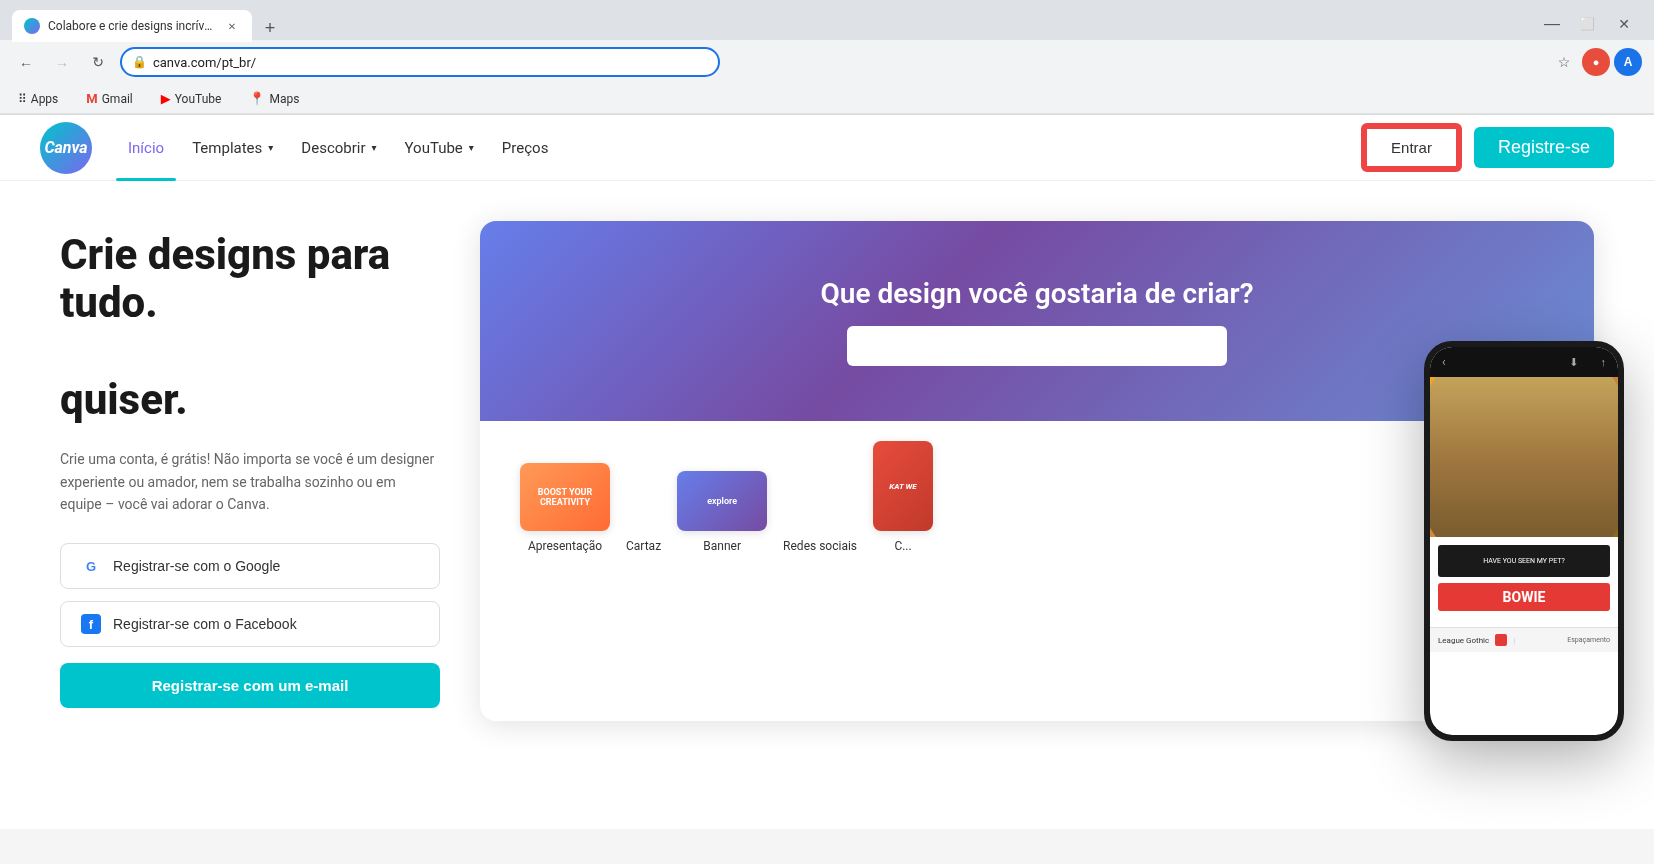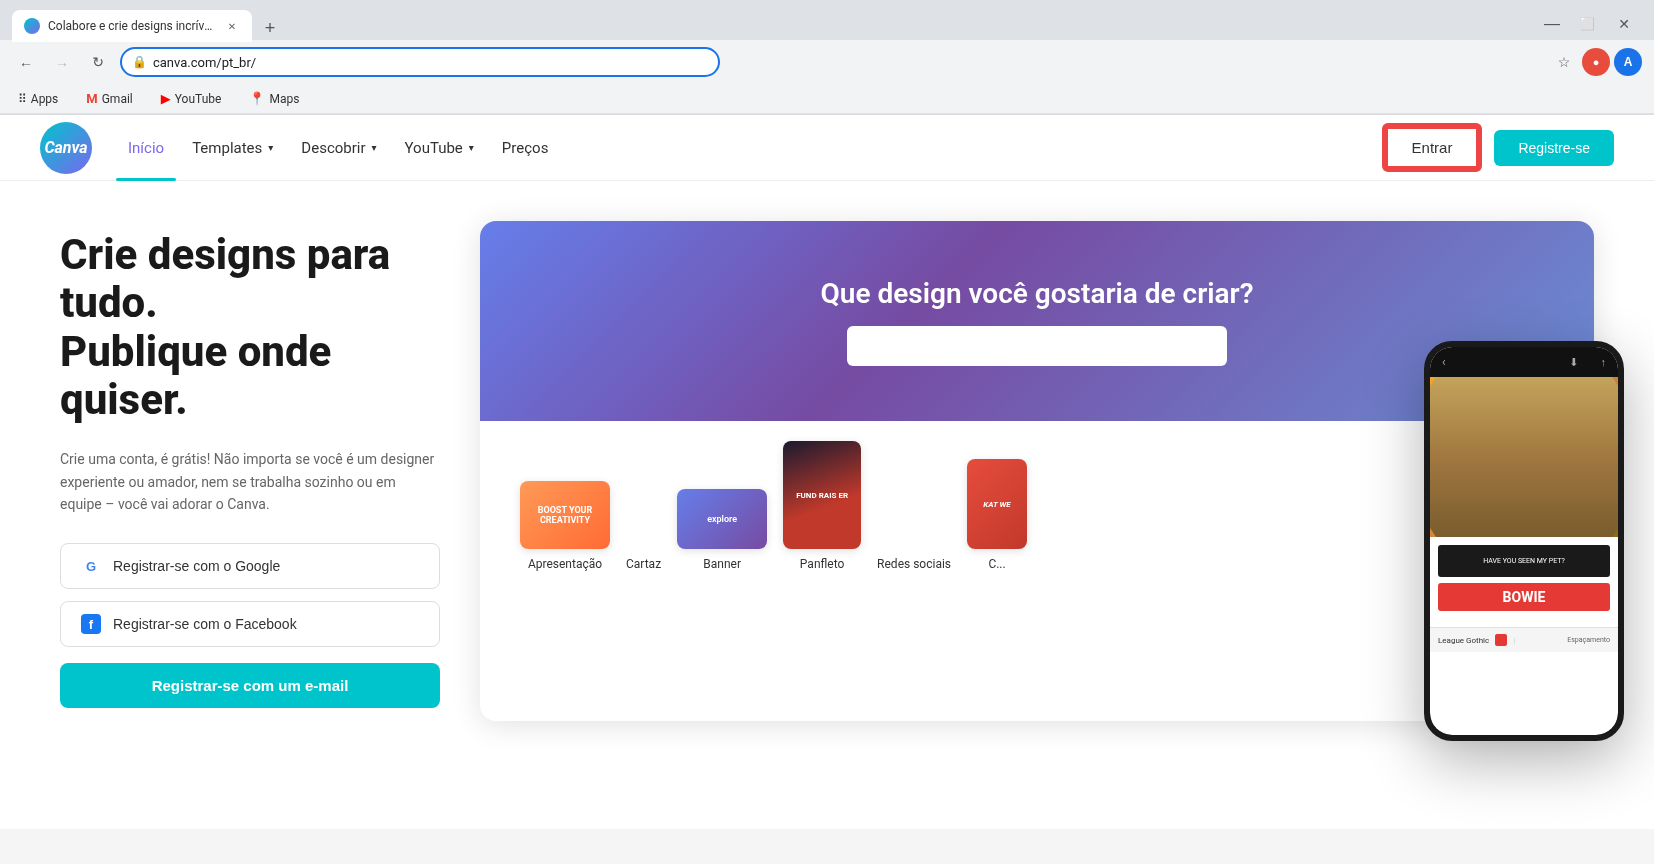--- a/index.html
+++ b/index.html
@@ -207,21 +207,21 @@
       border-radius: 6px;
       font-size: 15px;
       cursor: pointer;
       color: #333;
     }
     .btn-register {
       padding: 10px 24px;
       background: #00c4cc;
       border: none;
       border-radius: 6px;
-      font-size: 14px;
+      font-size: 18px;
       cursor: pointer;
       color: white;
       font-weight: 500;
     }
 
     
     .hero {
       display: flex;
       padding: 40px 60px;
       gap: 40px;
@@ -620,21 +620,21 @@
       <button class="btn-register">Registre-se</button>
     </div>
   </nav>
 
   <div class="hero">
 
     <div class="hero-left">
       <h1 class="hero-title">
         <span>Crie designs para</span><br>
         <span>tudo.</span><br>
-        <span>Publique onde</span><br>
+        <br>
         <span>quiser.</span>
       </h1>
       <p class="hero-subtitle">Crie uma conta, é grátis! Não importa se você é um designer experiente ou amador, nem se trabalha sozinho ou em equipe – você vai adorar o Canva.</p>
 
       <button class="btn-google">
         <div class="google-icon">
           <span><span class="g-blue">G</span></span>
         </div>
         <span>Registrar-se com o Google</span>
       </button>
@@ -676,28 +676,20 @@
 
             <div class="template-item">
               <div class="template-thumb">
                 <div class="t-banner">
                   <span>explore</span>
                 </div>
               </div>
               <span class="template-label">Banner</span>
             </div>
 
-            <div class="template-item">
-              <div class="template-thumb">
-                <div class="t-panfleto">
-                  <span>FUND RAIS ER</span>
-                </div>
-              </div>
-              <span class="template-label">Panfleto</span>
-            </div>
 
             <div class="template-item">
               <span class="template-label">Redes sociais</span>
             </div>
 
             <div class="template-item">
               <div class="template-thumb">
                 <div class="t-extra">
                   <span>KAT WE</span>
                 </div>

